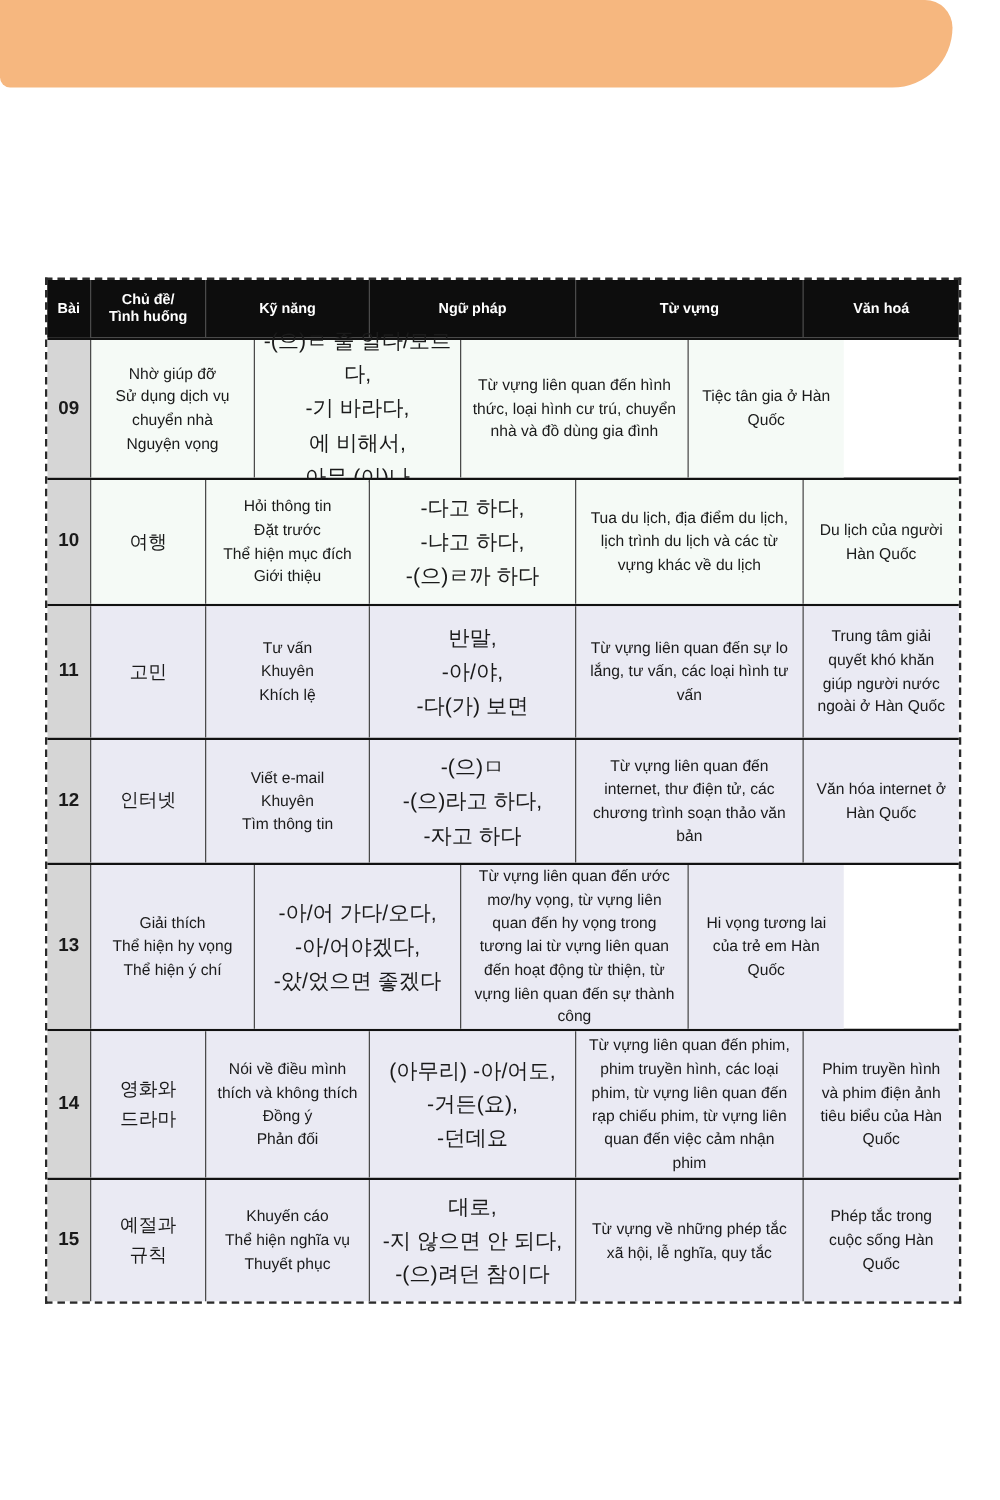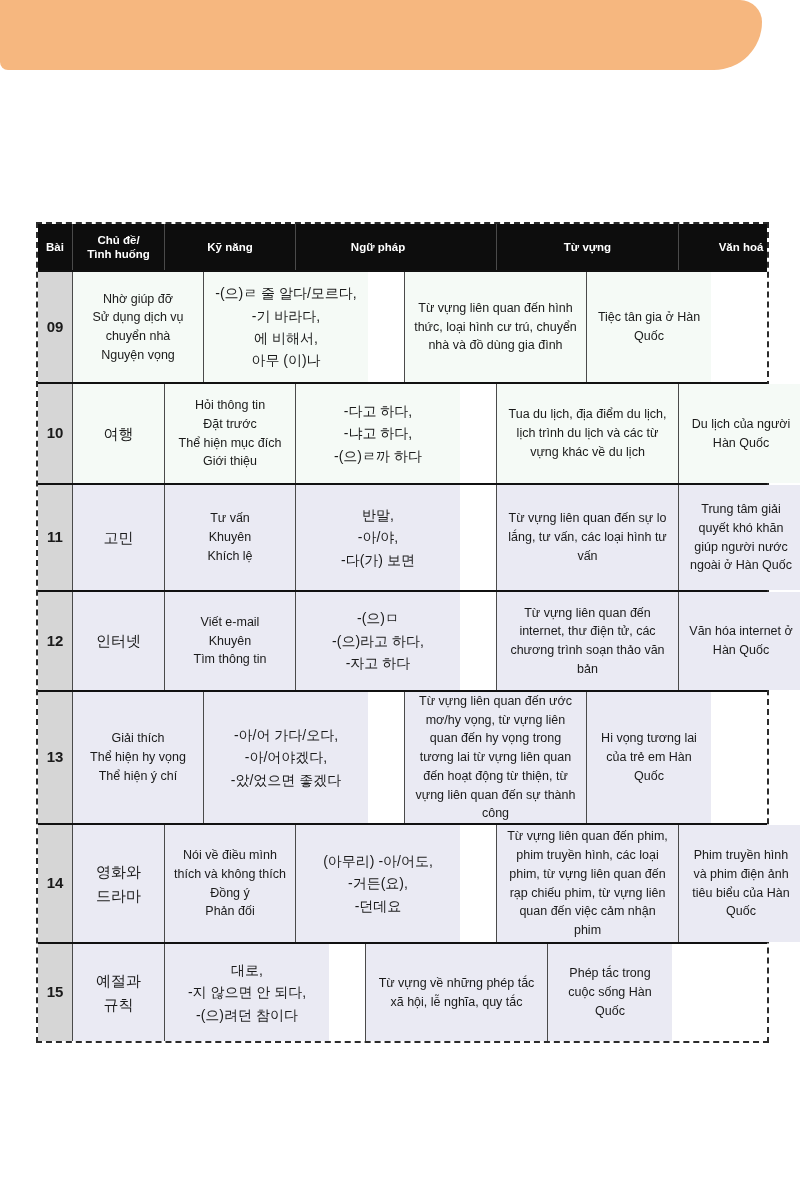--- a/index.html
+++ b/index.html
@@ -43,22 +43,22 @@
   .head{height:46px;background:#0d0d0d;color:#ffffff;}
   .head .cell{border-left:1.5px solid #4a4a4a;font-weight:bold;font-size:11.5px;line-height:1.25;}
   .head .cell:first-child{border-left:none;}
   
   .tint-a .cell{background:#f5faf6;}
   .tint-b .cell{background:#eaeaf3;}
   .trow .c-lesson{background:#d6d6d6 !important;font-weight:bold;font-size:15px;}
   .head .c-lesson{background:#0d0d0d !important;color:#fff;font-size:11.5px;}
   .c-topic{font-size:15px;line-height:1.6;}
   .c-skills{font-size:12.5px;}
-  .c-grammar{font-size:14px;line-height:1.6;}
-  .c-vocab{font-size:12.5px;margin-left:36px;}
+  .c-grammar{font-size:17px;line-height:1.6;}
+  .c-vocab{font-size:12.5px;}
   .c-culture{font-size:12.5px;}
 </style>
 </head>
 <body>
 
 <div class="banner"></div>
 
 <div class="sheet">
 
   <div class="trow head">
@@ -149,20 +149,23 @@
 -거든(요),
 -던데요</div>
     <div class="cell c-vocab">Từ vựng liên quan đến phim, phim truyền hình, các loại phim, từ vựng liên quan đến rạp chiếu phim, từ vựng liên quan đến việc cảm nhận phim</div>
     <div class="cell c-culture">Phim truyền hình và phim điện ảnh tiêu biểu của Hàn Quốc</div>
   </div>
 
   <div class="trow tint-b" style="height:97px">
     <div class="cell c-lesson">15</div>
     <div class="cell c-topic">예절과
 규칙</div>
+    <div class="cell c-skills">Khuyến cáo
+Thể hiện nghĩa vụ
+Thuyết phục</div>
     <div class="cell c-grammar">대로,
 -지 않으면 안 되다,
 -(으)려던 참이다</div>
     <div class="cell c-vocab">Từ vựng về những phép tắc xã hội, lễ nghĩa, quy tắc</div>
     <div class="cell c-culture">Phép tắc trong cuộc sống Hàn Quốc</div>
   </div>
 
 </div>
 
 </body></html>

